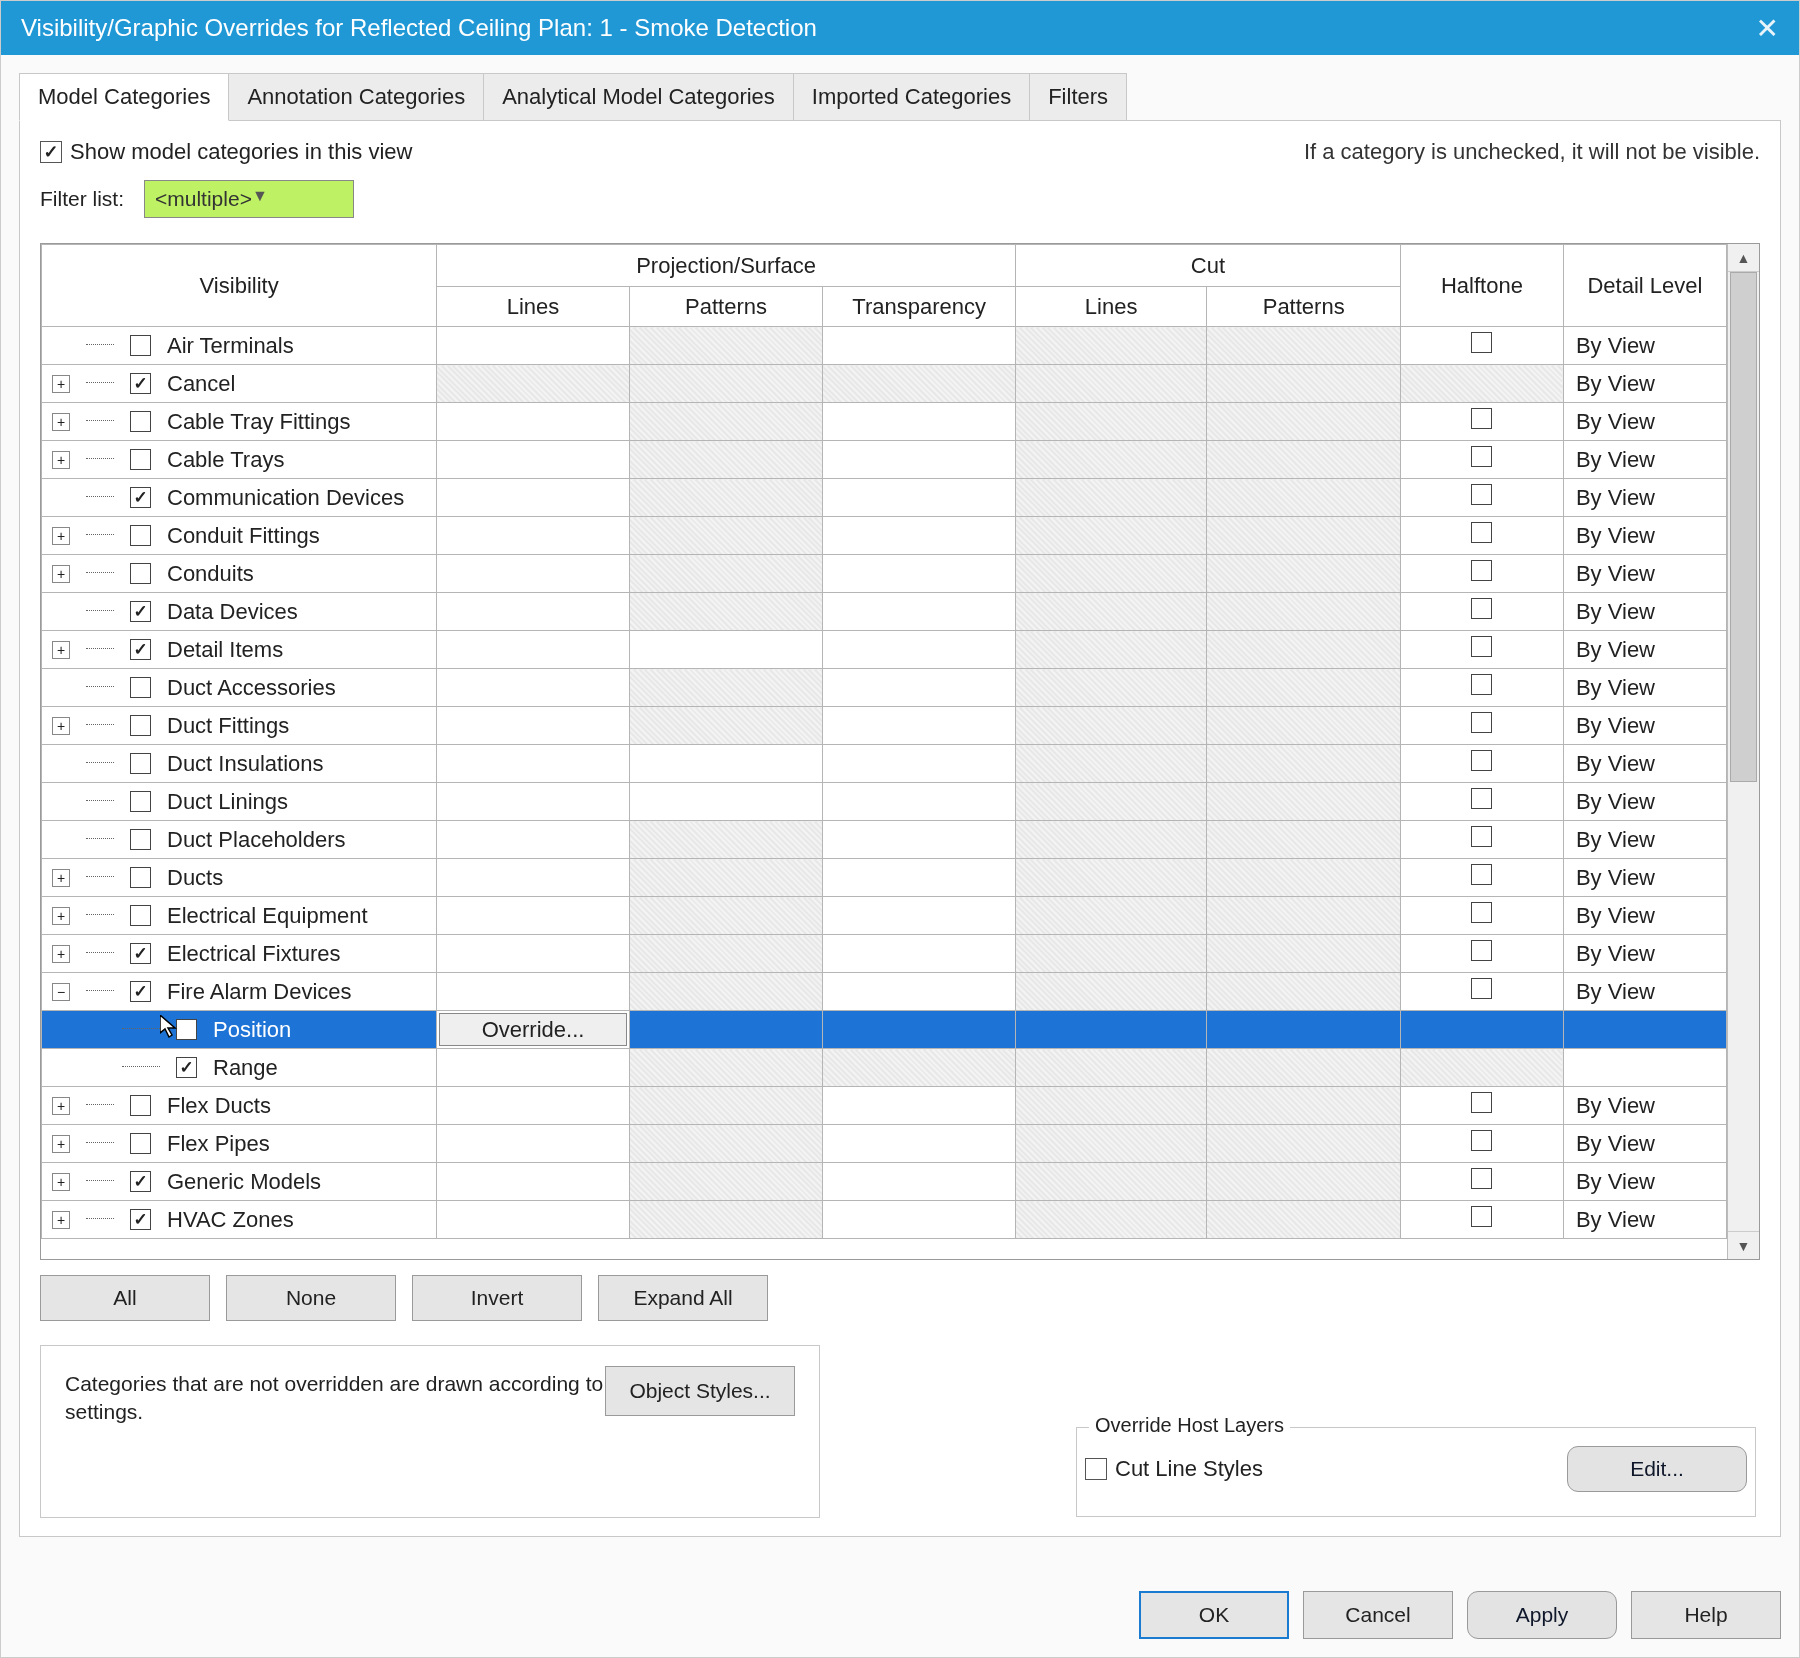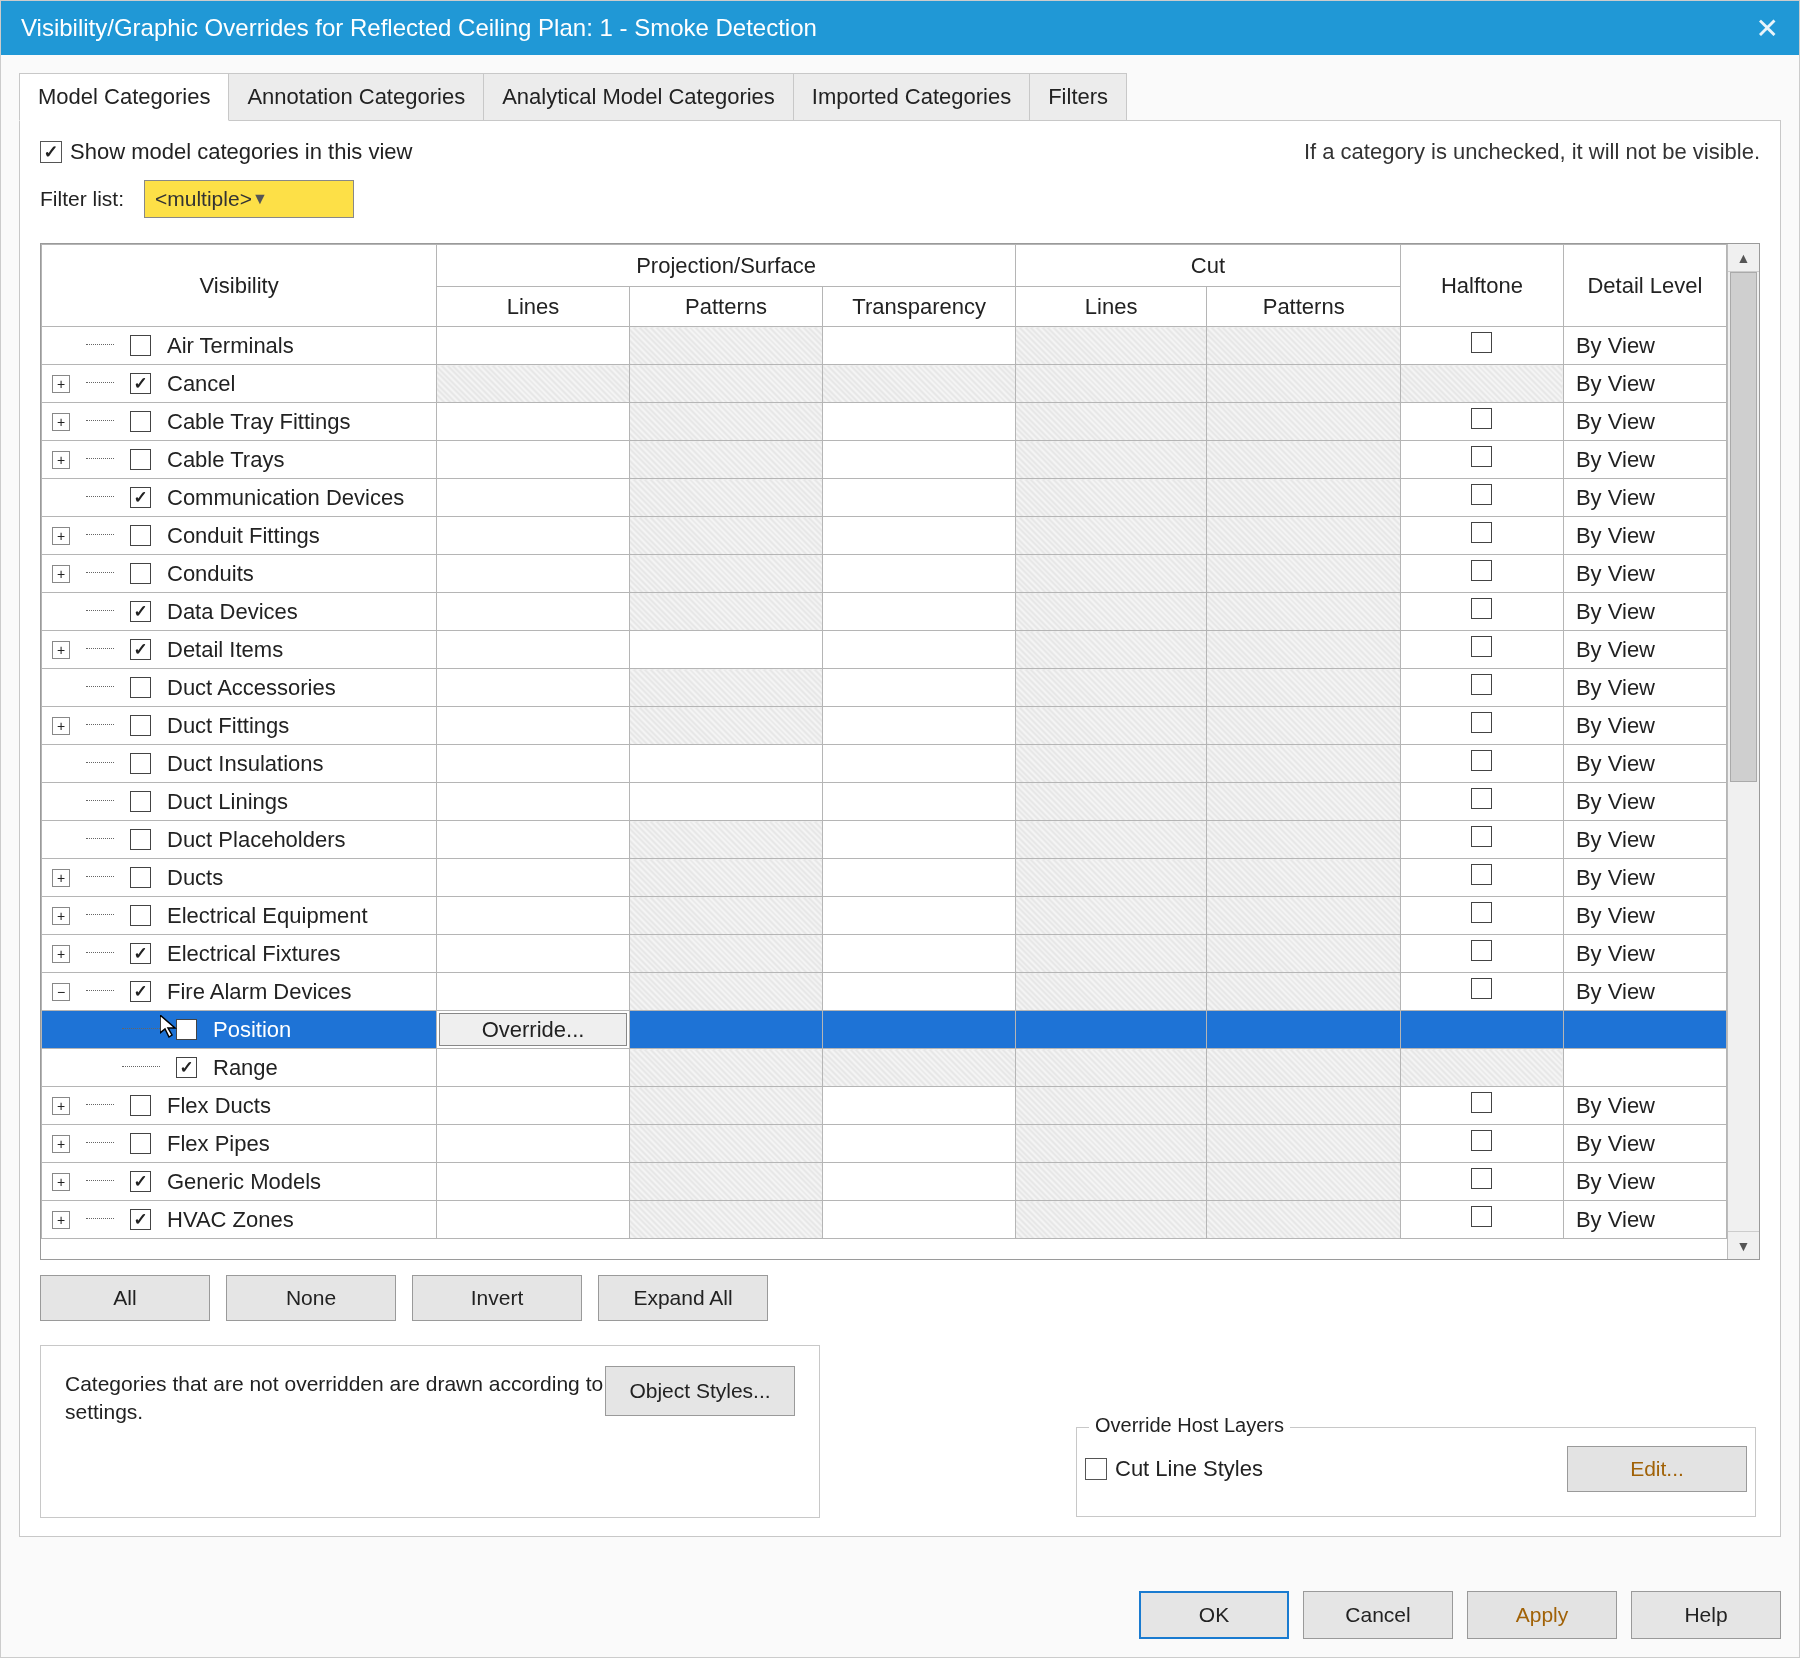--- a/index.html
+++ b/index.html
@@ -14,21 +14,21 @@
   .tab.active { background: #fff; border-bottom: 1px solid #fff; position: relative; z-index: 2; }
   .tabpanel { border: 1px solid #c8c8c8; background: #fff; margin: -1px 18px 18px 18px; padding: 18px 20px; position: relative; }
 
   .row1 { display: flex; align-items: center; margin-bottom: 15px; }
   .row1 .note { margin-left: auto; font-size: 22px; color: #333; }
   .cbwrap { display: inline-flex; align-items: center; gap: 8px; font-size: 22px; }
   .checkbox { width: 22px; height: 22px; border: 1.5px solid #555; display: inline-flex; align-items: center; justify-content: center; font-size: 18px; background: #fff; }
   .checkbox.checked::after { content: "✓"; color: #222; font-weight: bold; }
 
   .row2 { display: flex; align-items: center; gap: 20px; margin-bottom: 25px; font-size: 21px;}
-  .combo { display: flex; align-items: center; border: 1px solid #888; padding: 6px 10px; width: 210px; background:#fde047; }
+  .combo { display: flex; border: 1px solid #888; padding: 6px 10px; width: 210px; background:#bef264; }
   .combo span { flex:1; color:#333; }
   .combo .chev { font-size:16px; color:#555; }
 
   .gridwrap { border: 1px solid #9a9a9a; height: 1017px; display:flex; }
   .grid { flex:1; }
   .scrollbar { width:32px; background:#f0f0f0; border-left:1px solid #bbb; display:flex; flex-direction:column; align-items:center; }
   .scrollbar .arrow { height:28px; width:100%; display:flex; align-items:center; justify-content:center; font-size:14px; color:#555; border-bottom:1px solid #ccc; }
   .scrollbar .arrowb { border-top:1px solid #ccc; border-bottom:none; }
   .scrollbar .track { flex:1; width:100%; position:relative; }
   .scrollbar .thumb { position:absolute; left:2px; right:2px; top:0; height:510px; background:#cfcfcf; border:1px solid #aaa; }
@@ -65,21 +65,21 @@
   tr.selected td.override { background:#fff; color:#222; }
   td.override { text-align:center; position:relative; }
   td.override::before { content:""; position:absolute; inset:2px; border:1px solid #888; background:#efefef; z-index:-1;}
   tr.selected td.override::before { z-index:0; }
   tr.selected td.override span { position:relative; z-index:1; color:#222; }
 
   .btnrow { display:flex; gap:16px; margin-top:15px; }
   .btn { border:1px solid #9a9a9a; background:#e5e5e5; padding:10px 0; width:175px; text-align:center; font-size:21px; cursor:pointer; }
   .btn.small { width:170px; }
   .btn.wide { width:180px; }
-  .btn.disabled { color:#a16207; background:#e3e3e3; }
+  .btn.disabled { color:#0f172a; background:#e3e3e3;border-radius:11px; }
 
   .hostlayers { position:absolute; right:24px; top:1306px; width:680px; border:1px solid #c8c8c8; padding:18px 8px 24px; background:#fff; }
   .hostlayers .legend { position:absolute; top:-14px; left:12px; background:#fff; padding:0 6px; font-size:20px; }
   .hostlayers .row { display:flex; align-items:center; }
   .hostlayers .editbtn { margin-left:auto; }
 
   .infobox { border:1px solid #c8c8c8; margin-top:24px; width:780px; padding:24px 24px 90px; display:flex; gap:20px; position:relative; }
   .infobox .text { font-size:21px; line-height:1.35; flex:1; }
   .infobox .btn { position:absolute; right:24px; top:20px; width:190px; padding:12px 0;}
 

